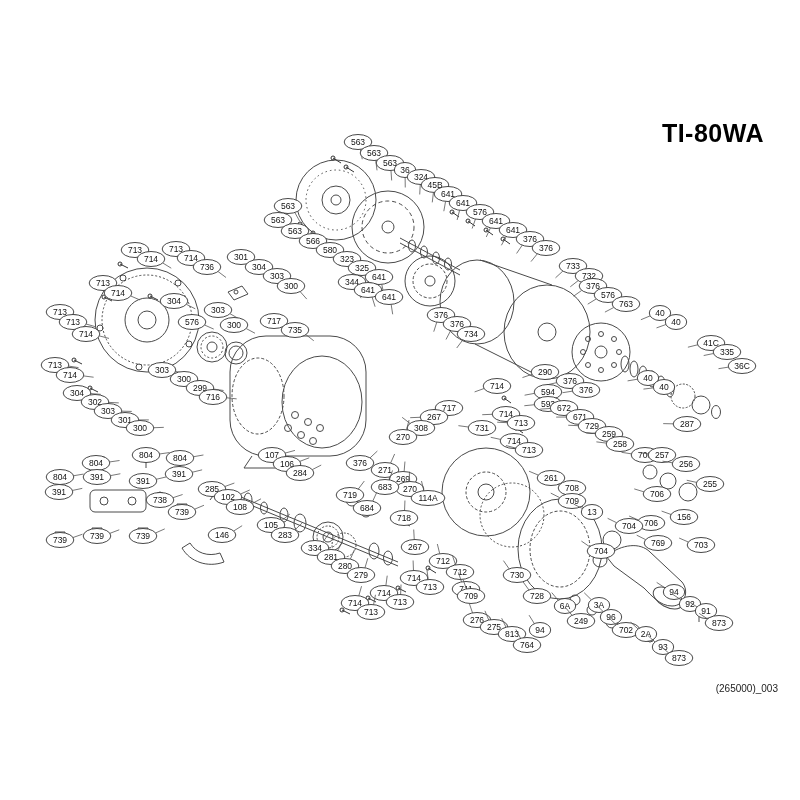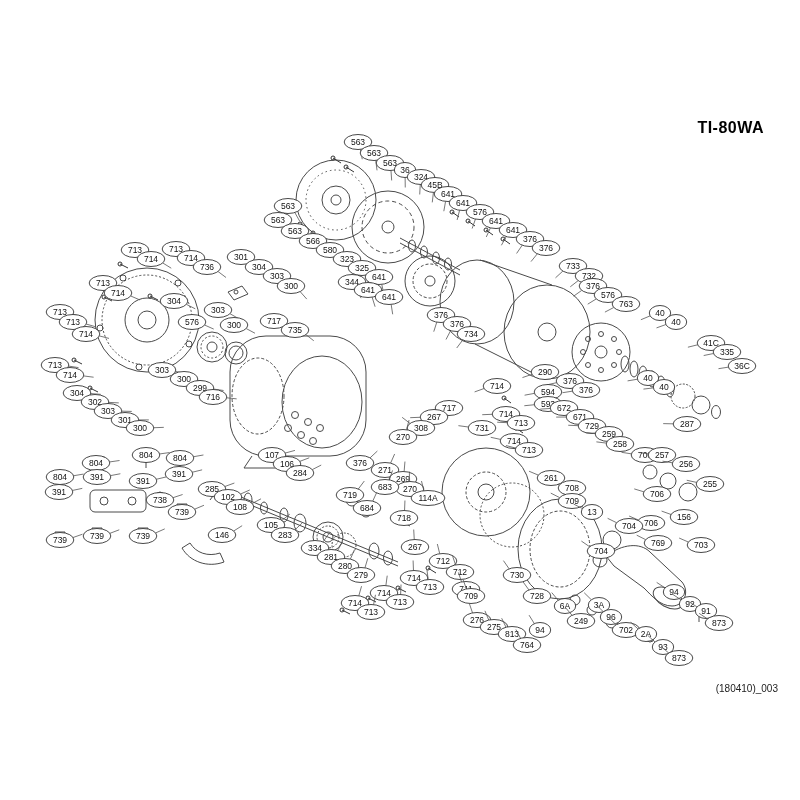--- a/index.html
+++ b/index.html
@@ -2,40 +2,40 @@
 <html><head>
 <meta charset="utf-8">
 <style>
   html,body{margin:0;padding:0}
   body{
     width:800px;height:800px;background:#ffffff;position:relative;overflow:hidden;
     font-family:"Liberation Sans",sans-serif;
   }
   .page-title{
     position:absolute;top:119px;right:36px;
-    font-size:16px;font-weight:bold;color:#000;letter-spacing:.5px;
+    font-size:25px;font-weight:bold;color:#000;letter-spacing:.5px;
   }
   .revision{
     position:absolute;top:683px;right:22px;
     font-size:10px;color:#222;
   }
   svg.diagram{position:absolute;left:0;top:0}
   .art{stroke:#4a4a4a;fill:none;stroke-width:1}
   .art .screw{stroke:#333}
   #callout-layer text{
     font-size:8.5px;fill:#111;font-family:"Liberation Sans",sans-serif;
   }
   #callout-layer ellipse{fill:#fff;stroke:#333;stroke-width:.9}
   #callout-layer line{stroke:#555;stroke-width:.8}
 </style>
 </head>
 <body>
 
 <div class="page-title">TI-80WA</div>
-<div class="revision">(180410)_003</div>
+<div class="revision">(265000)_003</div>
 
 <svg class="diagram" width="800" height="800" viewBox="0 0 800 800">
 
   <g class="art">
 
     <g>
       <circle cx="336" cy="200" r="40"></circle>
       <circle cx="336" cy="200" r="30" stroke-dasharray="1.5 3"></circle>
       <circle cx="336" cy="200" r="14"></circle>
       <circle cx="336" cy="200" r="5"></circle>

